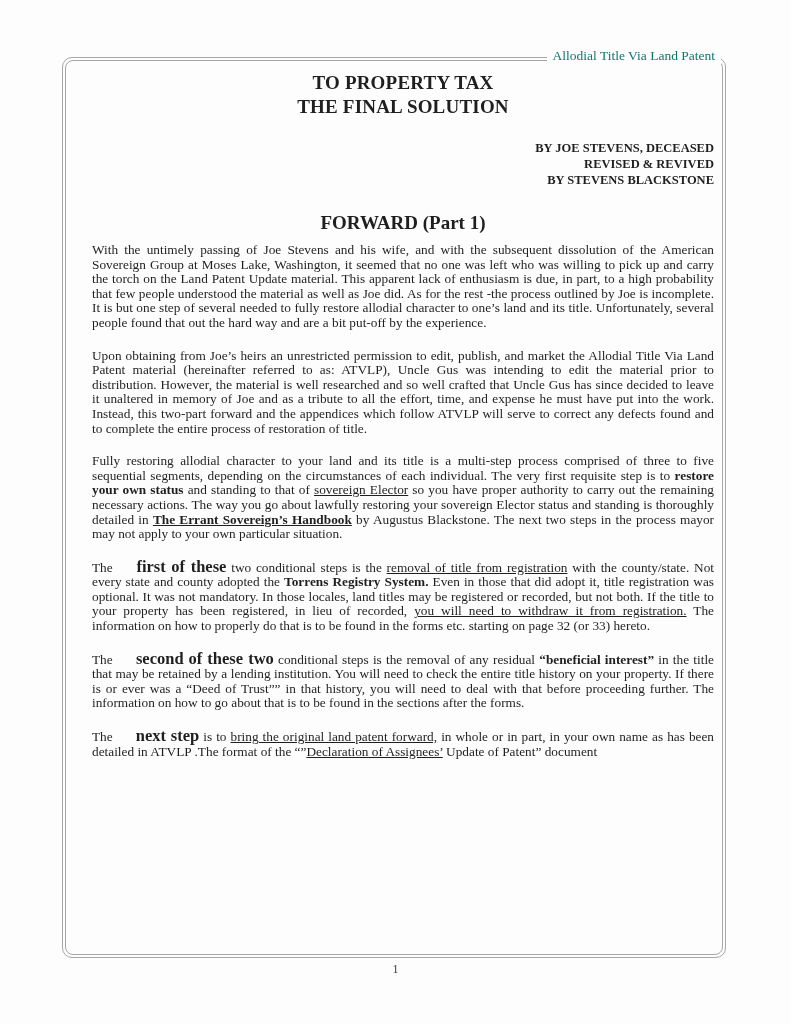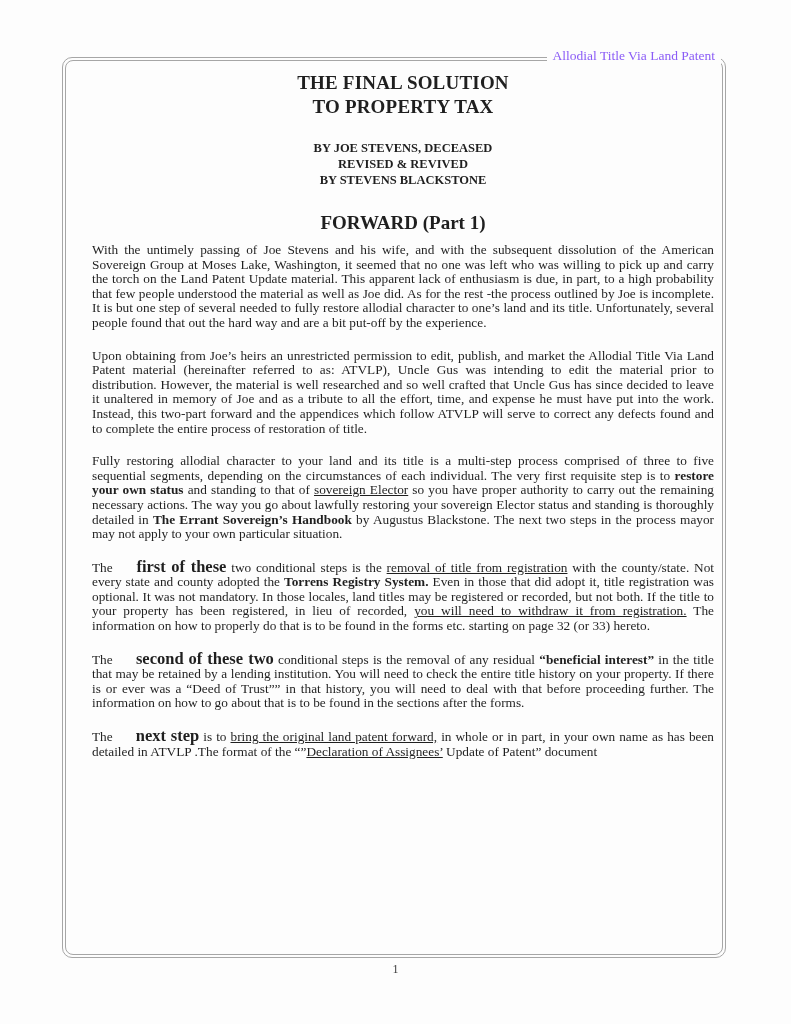--- a/index.html
+++ b/index.html
@@ -16,21 +16,21 @@
     background: #fdfdfd;
     overflow: hidden;
   }
   .corner-label {
     position: absolute;
     top: 48px;
     right: 70px;
     background: #fdfdfd;
     padding: 0 6px;
     font-size: 13.5px;
-    color: #8b5cf6;
+    color: #0f766e;
     z-index: 2;
     white-space: nowrap;
   }
   .frame-outer {
     position: absolute;
     left: 62px;
     top: 57px;
     width: 664px;
     height: 901px;
     border: 1px solid #a6a6a6;
@@ -51,21 +51,21 @@
   .title {
     margin: 2px 0 0 0;
     text-align: center;
     font-size: 19px;
     font-weight: bold;
     line-height: 24px;
     letter-spacing: 0.2px;
   }
   .byline {
     margin-top: 21px;
-    text-align: center;
+    text-align: right;
     font-size: 12.5px;
     font-weight: bold;
     line-height: 16px;
   }
   .section-heading {
     margin-top: 24px;
     text-align: center;
     font-size: 19px;
     font-weight: bold;
   }
@@ -74,21 +74,21 @@
   }
   .body-copy p {
     margin: 0 0 18px 0;
     font-size: 13.3px;
     line-height: 14.6px;
     text-align: justify;
   }
   .body-copy p:last-child { margin-bottom: 0; }
   .run.bold { font-weight: bold; }
   .run.underline { text-decoration: underline; }
-  .run.bold-underline { font-weight: bold; }
+  .run.bold-underline { font-weight: bold; text-decoration: underline; }
   .run.bold-large { font-weight: bold; font-size: 16.5px; line-height: 14.6px; padding-left: 19px; }
   .page-number {
     position: absolute;
     left: 0;
     top: 962px;
     width: 791px;
     text-align: center;
     font-size: 12px;
     color: #3a3a3a;
   }
@@ -97,22 +97,22 @@
 <body>
 
 <div class="page">
 
   <div class="corner-label">Allodial Title Via Land Patent</div>
 
   <div class="frame-outer">
     <div class="frame-inner">
 
       <h1 class="title">
+        <span style="display:block">TO PROPERTY TAX</span>
         <span style="display:block">THE FINAL SOLUTION</span>
-        <span style="display:block">TO PROPERTY TAX</span>
       </h1>
 
       <div class="byline">
         <div>BY JOE STEVENS, DECEASED</div>
         <div>REVISED &amp; REVIVED</div>
         <div>BY STEVENS BLACKSTONE</div>
       </div>
 
       <div class="section-heading">FORWARD (Part 1)</div>
 

